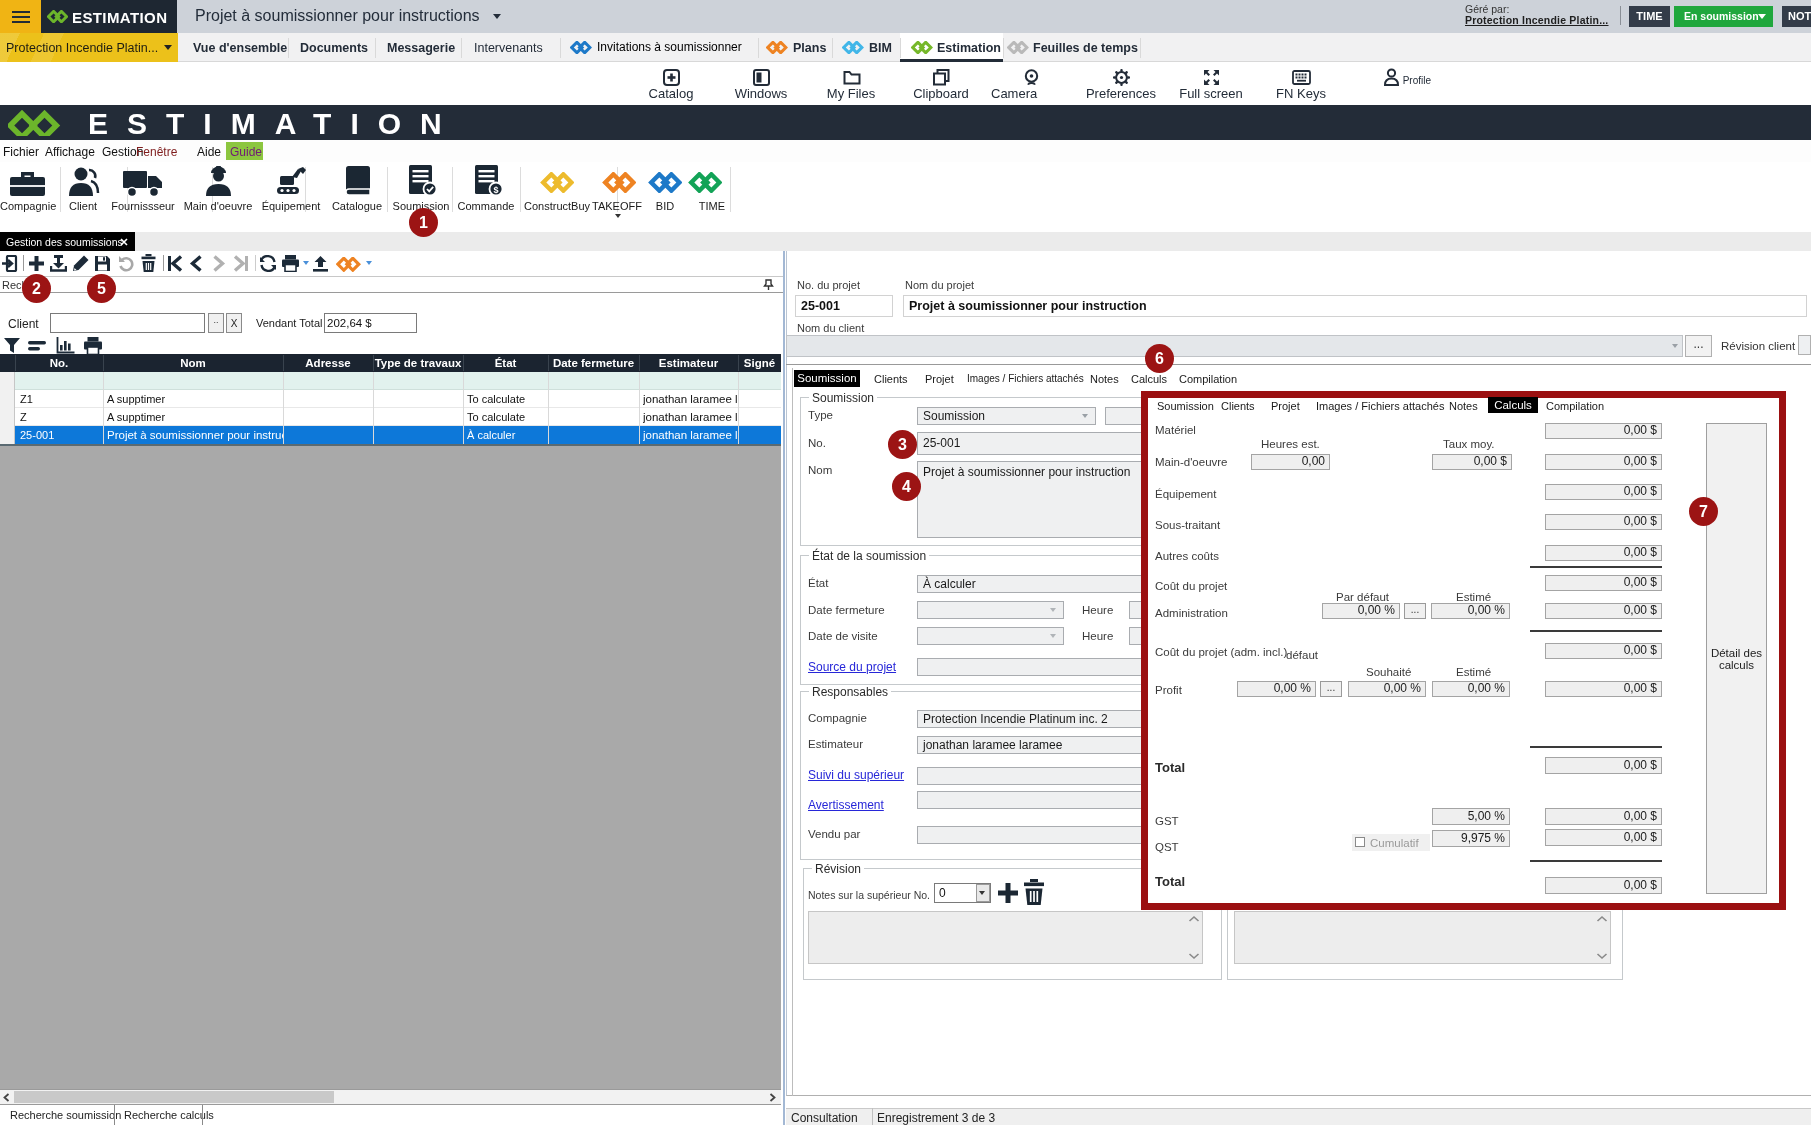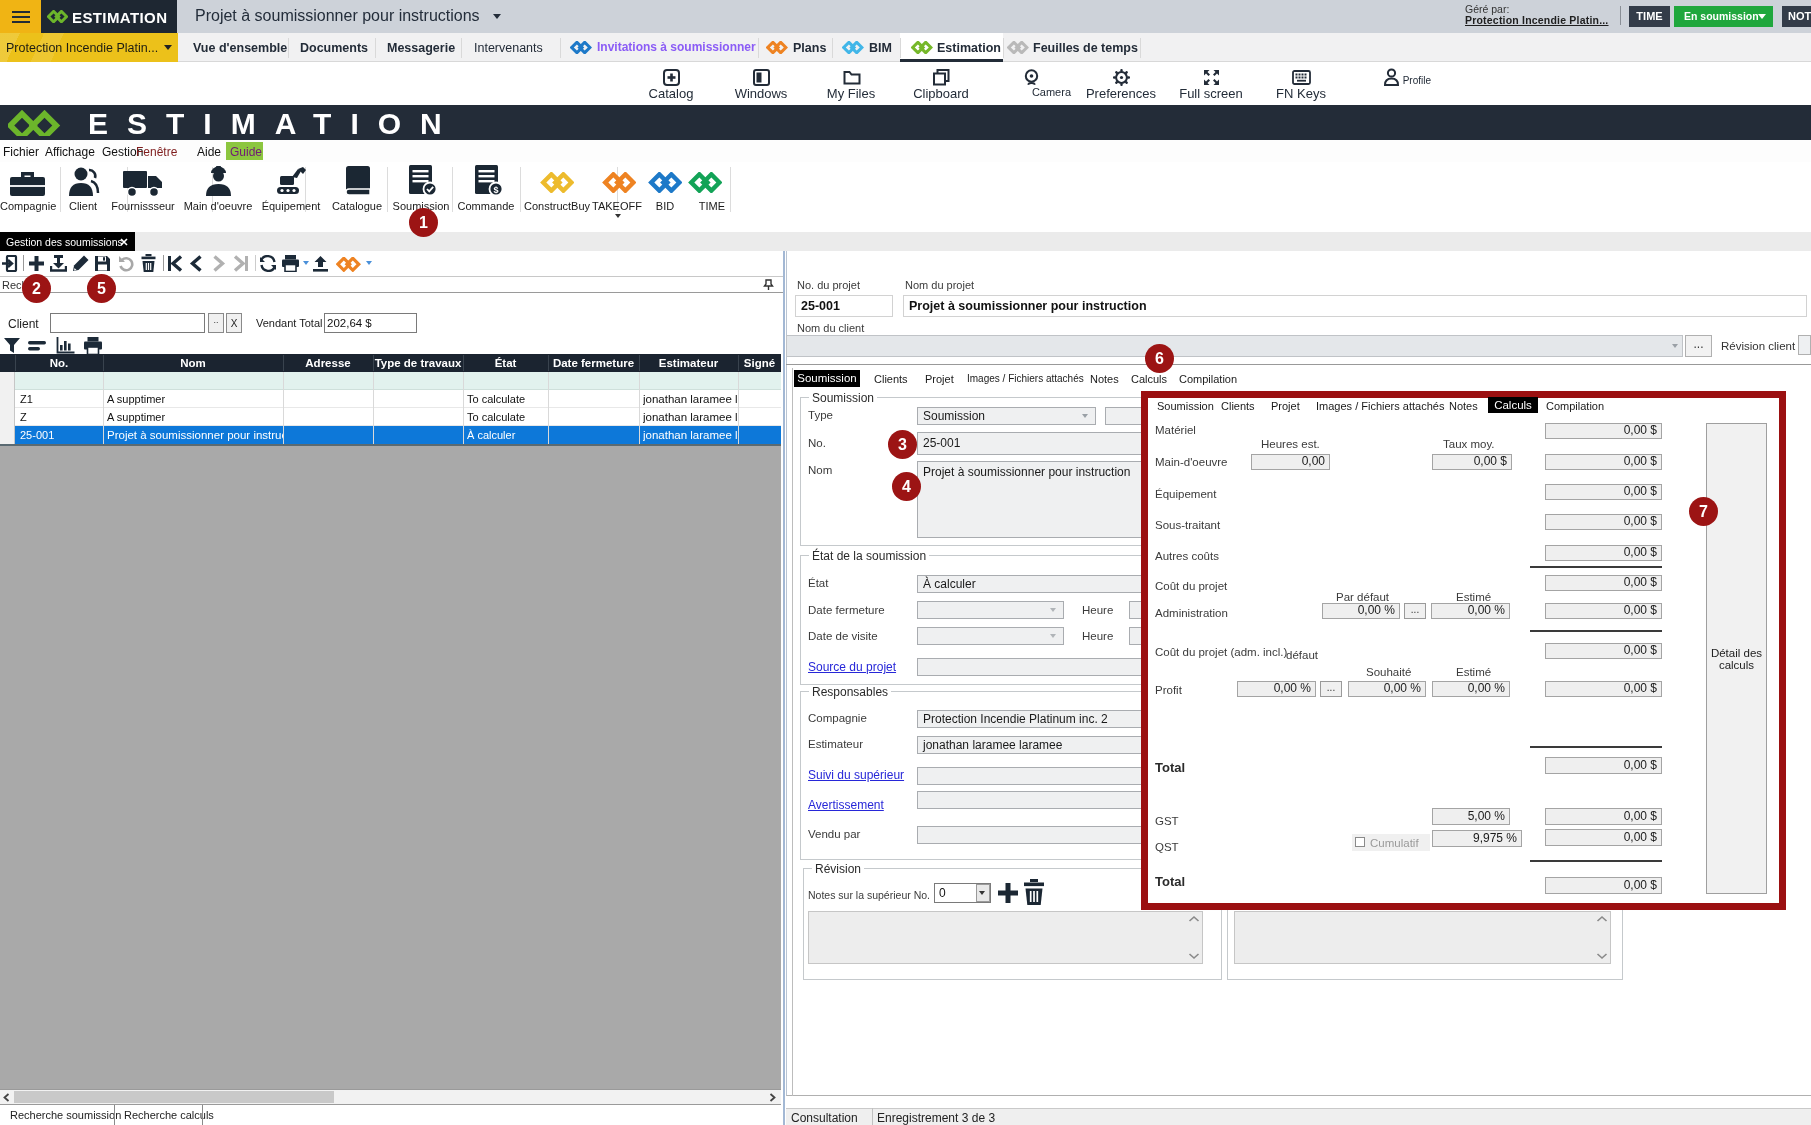--- a/index.html
+++ b/index.html
@@ -49,21 +49,21 @@
 <div class="ab" style="left:300px;top:41px;font-size:12.5px;font-weight:bold;color:#232c38">Documents</div>
 <div class="ab" style="left:375px;top:38px;width:1px;height:20px;background:#d9d9d9"></div>
 <div class="ab" style="left:387px;top:41px;font-size:12.5px;font-weight:bold;color:#232c38">Messagerie</div>
 <div class="ab" style="left:461px;top:38px;width:1px;height:20px;background:#d9d9d9"></div>
 <div class="ab" style="left:474px;top:41px;font-size:12.5px;font-weight:normal;color:#232c38">Intervenants</div>
 <div class="ab" style="left:560px;top:38px;width:1px;height:20px;background:#d9d9d9"></div>
 <svg class="ab" style="left:570px;top:41px" width="22" height="13" viewBox="0 0 22 13">
     <rect x="3.2" y="2.8" width="7.4" height="7.4" fill="none" stroke="#1d79c8" stroke-width="3" transform="rotate(45 6.9 6.5)"></rect>
     <rect x="11" y="2.8" width="7.4" height="7.4" fill="none" stroke="#1d79c8" stroke-width="3" transform="rotate(45 14.7 6.5)"></rect>
   </svg>
-<div class="ab" style="left:597px;top:40px;font-size:12px;font-weight:bold;color:#8b5cf6">Invitations à soumissionner</div>
+<div class="ab" style="left:597px;top:40px;font-size:12px;font-weight:normal;color:#000000">Invitations à soumissionner</div>
 <div class="ab" style="left:758px;top:38px;width:1px;height:20px;background:#d9d9d9"></div>
 <svg class="ab" style="left:766px;top:41px" width="22" height="13" viewBox="0 0 22 13">
     <rect x="3.2" y="2.8" width="7.4" height="7.4" fill="none" stroke="#ee8322" stroke-width="3" transform="rotate(45 6.9 6.5)"></rect>
     <rect x="11" y="2.8" width="7.4" height="7.4" fill="none" stroke="#ee8322" stroke-width="3" transform="rotate(45 14.7 6.5)"></rect>
   </svg>
 <div class="ab" style="left:793px;top:41px;font-size:12.5px;font-weight:bold;color:#232c38">Plans</div>
 <div class="ab" style="left:832px;top:38px;width:1px;height:20px;background:#d9d9d9"></div>
 <svg class="ab" style="left:842px;top:41px" width="22" height="13" viewBox="0 0 22 13">
     <rect x="3.2" y="2.8" width="7.4" height="7.4" fill="none" stroke="#41b6e8" stroke-width="3" transform="rotate(45 6.9 6.5)"></rect>
     <rect x="11" y="2.8" width="7.4" height="7.4" fill="none" stroke="#41b6e8" stroke-width="3" transform="rotate(45 14.7 6.5)"></rect>
@@ -107,21 +107,21 @@
     <rect x="4.5" y="1" width="11" height="11" fill="none" stroke="#232c38" stroke-width="2"></rect>
     <rect x="1" y="4.5" width="11" height="11" fill="#fff" stroke="#232c38" stroke-width="2"></rect>
   </svg>
 <div class="ab" style="left:901px;top:86px;width:80px;text-align:center;font-size:13px;color:#232c38">Clipboard</div>
 
 <svg class="ab" style="left:1023px;top:69px" width="17" height="17" viewBox="0 0 17 17">
     <circle cx="8.5" cy="7" r="5.7" fill="none" stroke="#232c38" stroke-width="2"></circle>
     <circle cx="8.5" cy="7" r="1.8" fill="#232c38"></circle>
     <path d="M5 15.6 C6 13.5 11 13.5 12 15.6" stroke="#232c38" stroke-width="2" fill="none"></path>
   </svg>
-<div class="ab" style="left:991px;top:86px;width:80px;text-align:right;font-size:11px;color:#232c38">Camera</div>
+<div class="ab" style="left:991px;top:86px;width:80px;text-align:left;font-size:13px;color:#232c38">Camera</div>
 
 <svg class="ab" style="left:1113px;top:69px" width="17" height="17" viewBox="0 0 17 17">
     <circle cx="8.5" cy="8.5" r="5.4" fill="none" stroke="#232c38" stroke-width="2"></circle>
     <circle cx="8.5" cy="8.5" r="1.6" fill="#232c38"></circle>
     <g fill="#232c38">
       <rect x="7.3" y="0" width="2.4" height="3" rx="1"></rect>
       <rect x="7.3" y="14" width="2.4" height="3" rx="1"></rect>
       <rect x="0" y="7.3" width="3" height="2.4" rx="1"></rect>
       <rect x="14" y="7.3" width="3" height="2.4" rx="1"></rect>
       <rect x="7.3" y="0" width="2.4" height="3" rx="1" transform="rotate(45 8.5 8.5)"></rect>
@@ -613,21 +613,21 @@
 <div class="ab" style="z-index:41;left:1530px;top:746px;width:132px;height:2px;background:#3a3a3a"></div>
 <div class="ab" style="z-index:41;left:1155px;top:760px;font-size:13px;font-weight:bold;color:#2b2b2b">Total</div>
 <div class="ab amt" style="z-index:41;left:1545px;top:757px;width:117px;height:17px;line-height:14px">0,00 $</div>
 <div class="ab lb" style="z-index:41;left:1155px;top:815px">GST</div>
 <div class="ab amt" style="z-index:41;left:1432px;top:808px;width:78px;height:17px;line-height:14px">5,00 %</div>
 <div class="ab amt" style="z-index:41;left:1545px;top:808px;width:117px;height:17px;line-height:14px">0,00 $</div>
 <div class="ab lb" style="z-index:41;left:1155px;top:841px">QST</div>
 <div class="ab" style="z-index:41;left:1352px;top:834px;width:78px;height:17px;background:#f0f0f0"></div>
 <div class="ab" style="z-index:41;left:1355px;top:837px;width:10px;height:10px;background:#fff;border:1px solid #8a8a8a"></div>
 <div class="ab" style="z-index:41;left:1370px;top:837px;font-size:11.5px;color:#9a9a9a">Cumulatif</div>
-<div class="ab amt" style="z-index:41;left:1432px;top:830px;width:90px;height:17px;line-height:14px">9,975 %</div>
+<div class="ab amt" style="z-index:41;left:1432px;top:830px;width:78px;height:17px;line-height:14px">9,975 %</div>
 <div class="ab amt" style="z-index:41;left:1545px;top:829px;width:117px;height:17px;line-height:14px">0,00 $</div>
 <div class="ab" style="z-index:41;left:1530px;top:860px;width:132px;height:2px;background:#3a3a3a"></div>
 <div class="ab" style="z-index:41;left:1155px;top:874px;font-size:13px;font-weight:bold;color:#2b2b2b">Total</div>
 <div class="ab amt" style="z-index:41;left:1545px;top:877px;width:117px;height:17px;line-height:14px">0,00 $</div>
 <div class="ab" style="z-index:41;left:1706px;top:423px;width:61px;height:471px;background:#f1f1f1;border:1px solid #9f9f9f;display:flex;align-items:center;justify-content:center;text-align:center;font-size:11.5px;color:#222">Détail des calculs</div>
 
 <div class="circ" style="left:409px;top:208px">1</div>
 <div class="circ" style="left:22px;top:274px">2</div>
 <div class="circ" style="left:87px;top:274px">5</div>
 <div class="circ" style="left:888px;top:430px">3</div>

